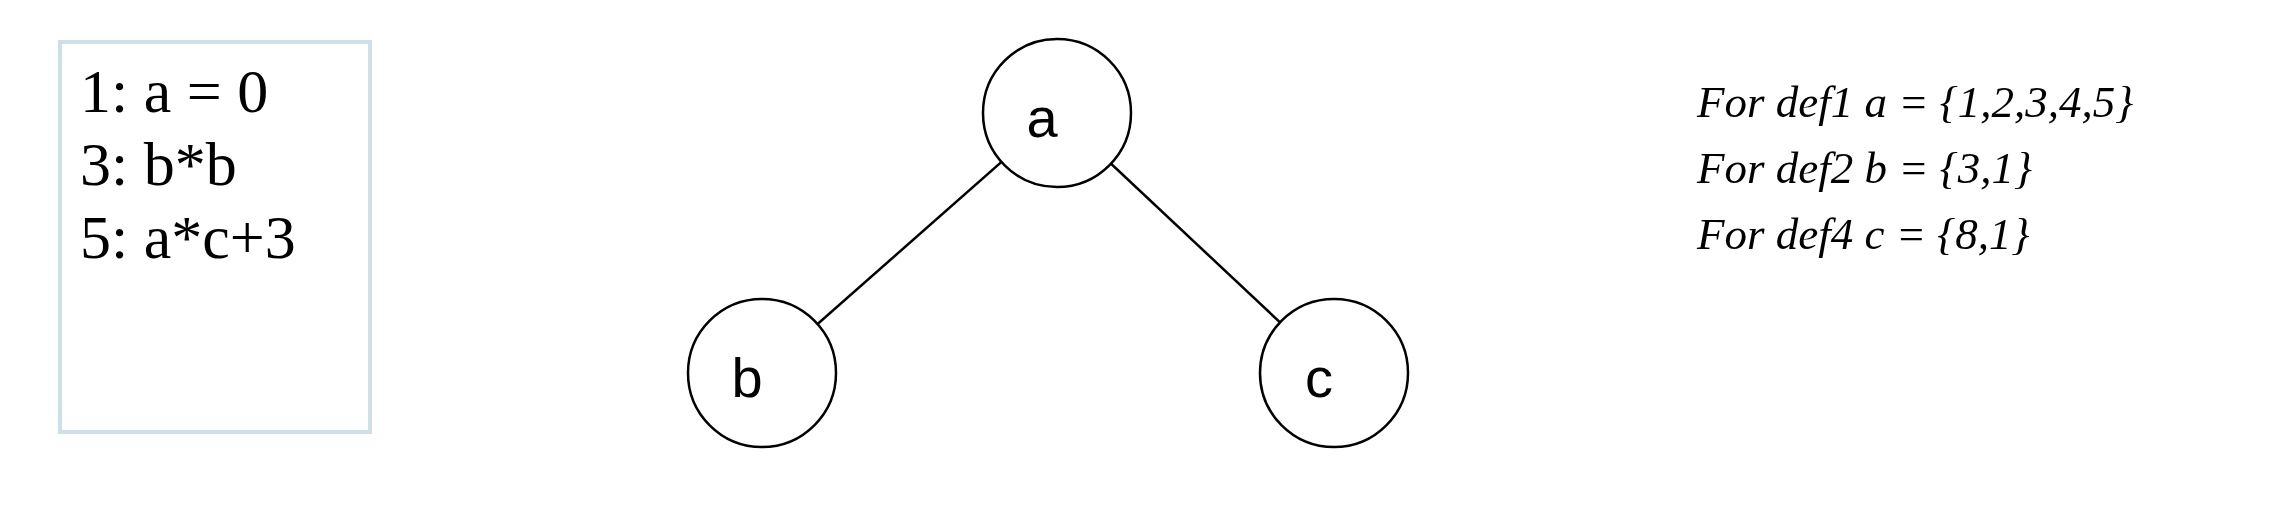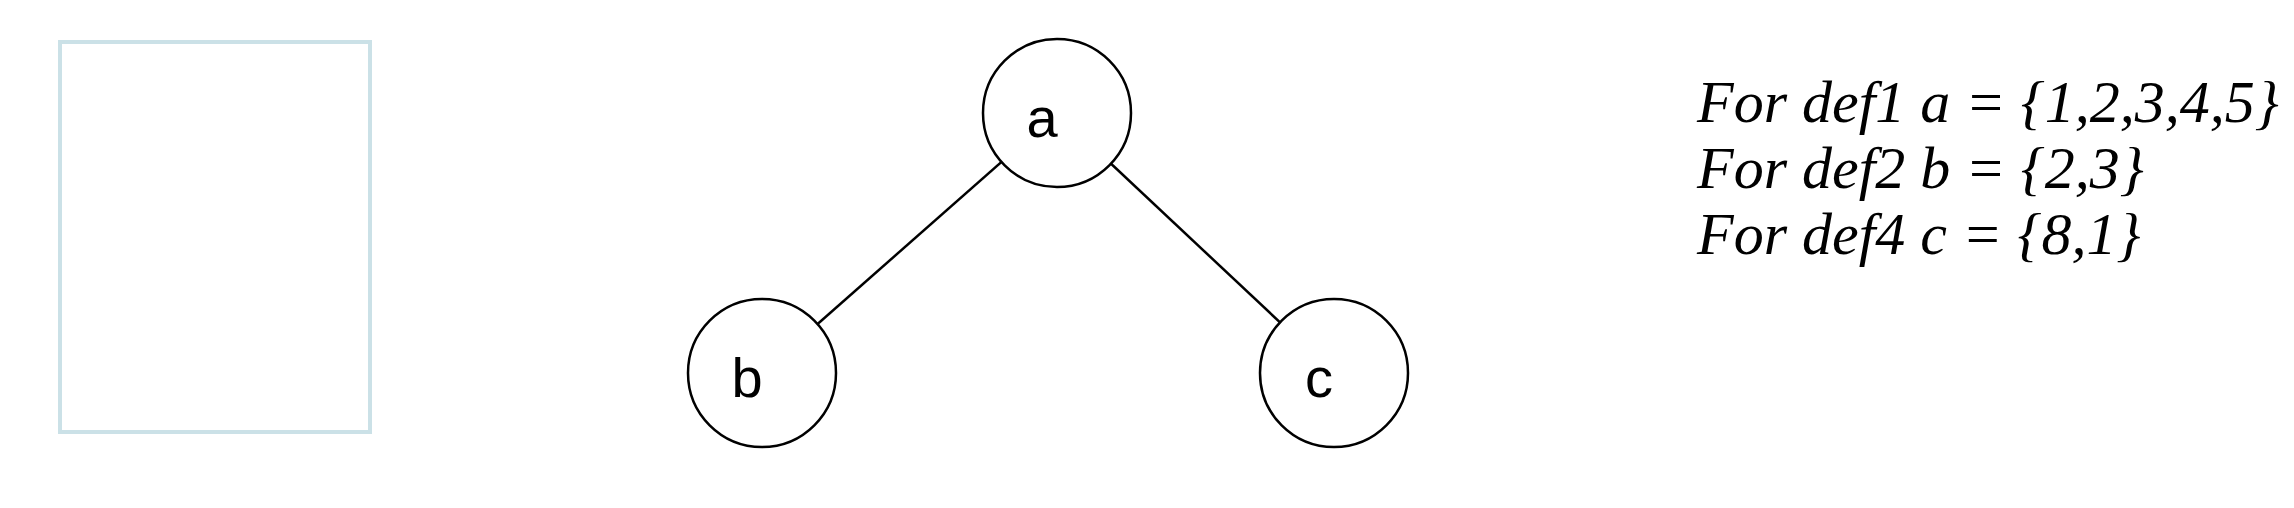--- a/index.html
+++ b/index.html
@@ -58,32 +58,35 @@
   }
 
   
   .annotations {
     position: absolute;
     left: 1697px;
     top: 69px;
   }
   .annotation-line {
     font-style: italic;
-    font-size: 60px;
+    font-size: 45px;
     line-height: 66px;
     color: #000000;
     white-space: pre;
   }
 </style>
 </head>
 <body>
 
 <div class="page">
 
   <div class="code-box">
+    <div class="code-line">1: a = 0</div>
+    <div class="code-line">3: b*b</div>
+    <div class="code-line">5: a*c+3</div>
   </div>
 
   <svg class="tree" width="800" height="480" viewBox="0 0 800 480">
     <line class="edge" x1="407" y1="103" x2="112" y2="363"></line>
     <line class="edge" x1="407" y1="103" x2="684" y2="363"></line>
 
     <g>
       <circle class="node" cx="407" cy="103" r="74"></circle>
       <text class="node-label" x="392" y="127">a</text>
     </g>
@@ -94,17 +97,17 @@
     </g>
 
     <g>
       <circle class="node" cx="684" cy="363" r="74"></circle>
       <text class="node-label" x="669" y="387">c</text>
     </g>
   </svg>
 
   <div class="annotations">
     <div class="annotation-line">For def1 a = {1,2,3,4,5}</div>
-    <div class="annotation-line">For def2 b = {2,3}</div>
+    <div class="annotation-line">For def2 b = {3,1}</div>
     <div class="annotation-line">For def4 c = {8,1}</div>
   </div>
 
 </div>
 
 </body></html>

